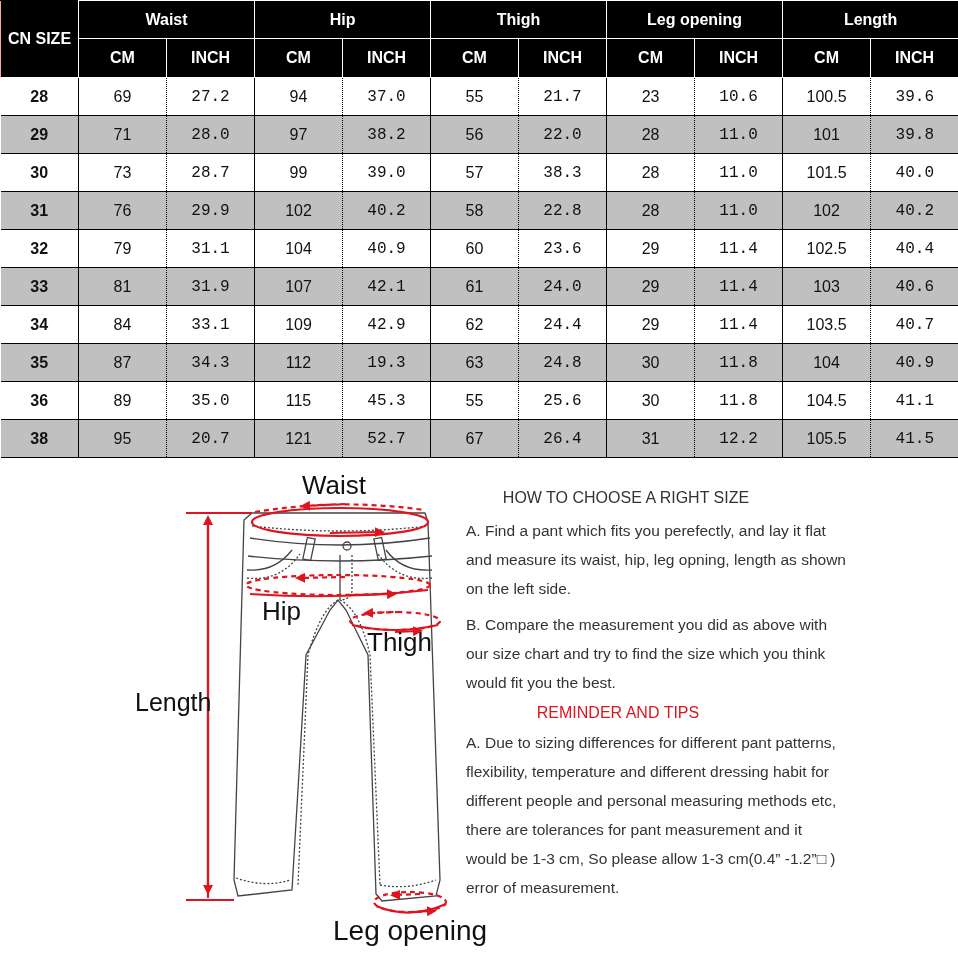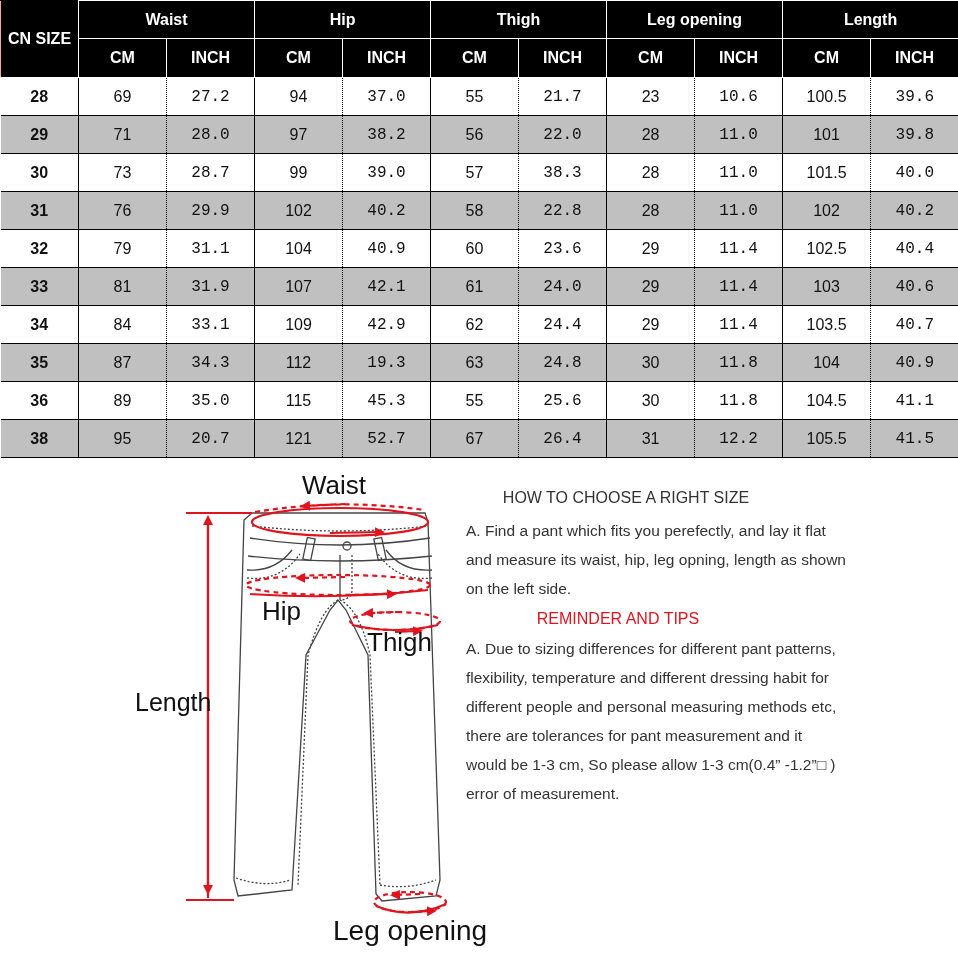--- a/index.html
+++ b/index.html
@@ -259,15 +259,16 @@
   <div class="lbl" style="left:172px;top:10px;">Waist</div>
   <div class="lbl" style="left:132px;top:136px;">Hip</div>
   <div class="lbl" style="left:237px;top:167px;">Thigh</div>
   <div class="lbl" style="left:5px;top:228px;font-size:25px;">Length</div>
   <div class="lbl" style="left:203px;top:455px;font-size:28px;">Leg opening</div>
 </div>
 
 <div class="guide">
   <div class="h" style="margin-left:10px;text-align:center;">HOW TO CHOOSE A RIGHT SIZE</div>
   <p>A. Find a pant which fits you perefectly, and lay it flat and measure its waist, hip, leg opning, length as shown on the left side.</p>
+  <p>B. Compare the measurement you did as above with our  size chart and try to find the size which you think would fit you the best.</p>
   <div class="h red" style="margin-left:2px;">REMINDER AND TIPS</div>
   <p>A. Due to sizing differences for different pant patterns, flexibility, temperature and different dressing habit for different people and personal measuring methods etc, there are tolerances for pant measurement and it would be 1-3 cm, So please allow 1-3 cm(0.4” -1.2”□ ) error of measurement.</p>
 </div>
 
 </body></html>

